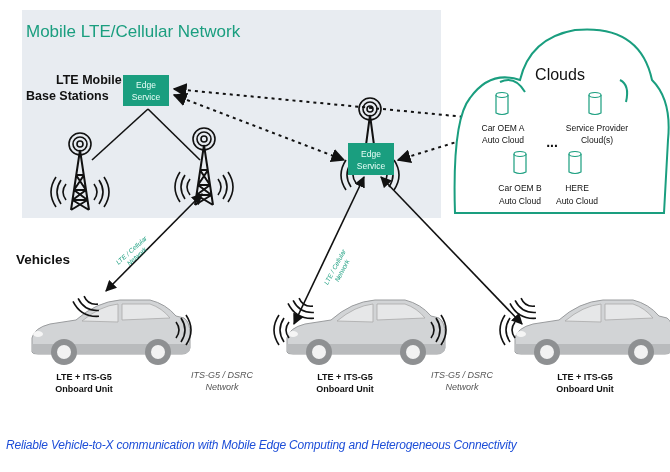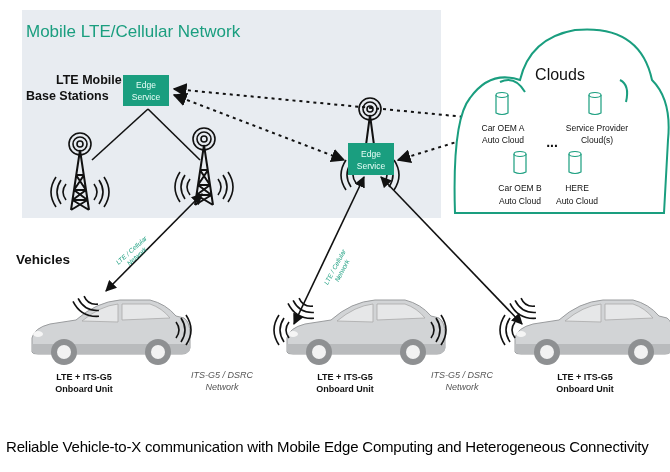--- a/index.html
+++ b/index.html
@@ -1,18 +1,18 @@
 <!DOCTYPE html>
 <html><head>
 <meta charset="utf-8">
 <style>
   html, body { margin:0; padding:0; background:#ffffff; }
   body { width:670px; height:472px; position:relative; overflow:hidden; font-family:"Liberation Sans", sans-serif; }
   #diagram { position:absolute; left:0; top:0; width:670px; height:472px; }
-  .caption { position:absolute; left:6px; top:438px; font-size:15px; color:#000000; font-family:"Liberation Sans", sans-serif; letter-spacing:-0.2px; }
+  .caption { position:absolute; left:6px; top:438px; font-size:12px; font-style:italic; color:#1d4ed8; font-family:"Liberation Sans", sans-serif; letter-spacing:-0.2px; }
   svg text { font-family:"Liberation Sans", sans-serif; }
 </style>
 </head>
 <body>
 
 <svg id="diagram" viewBox="0 0 670 472">
   <defs>
     <marker id="arr" viewBox="0 0 10 10" refX="9" refY="5" markerWidth="7" markerHeight="7" orient="auto-start-reverse">
       <path d="M0,0 L10,5 L0,10 z" fill="#111"></path>
     </marker>

